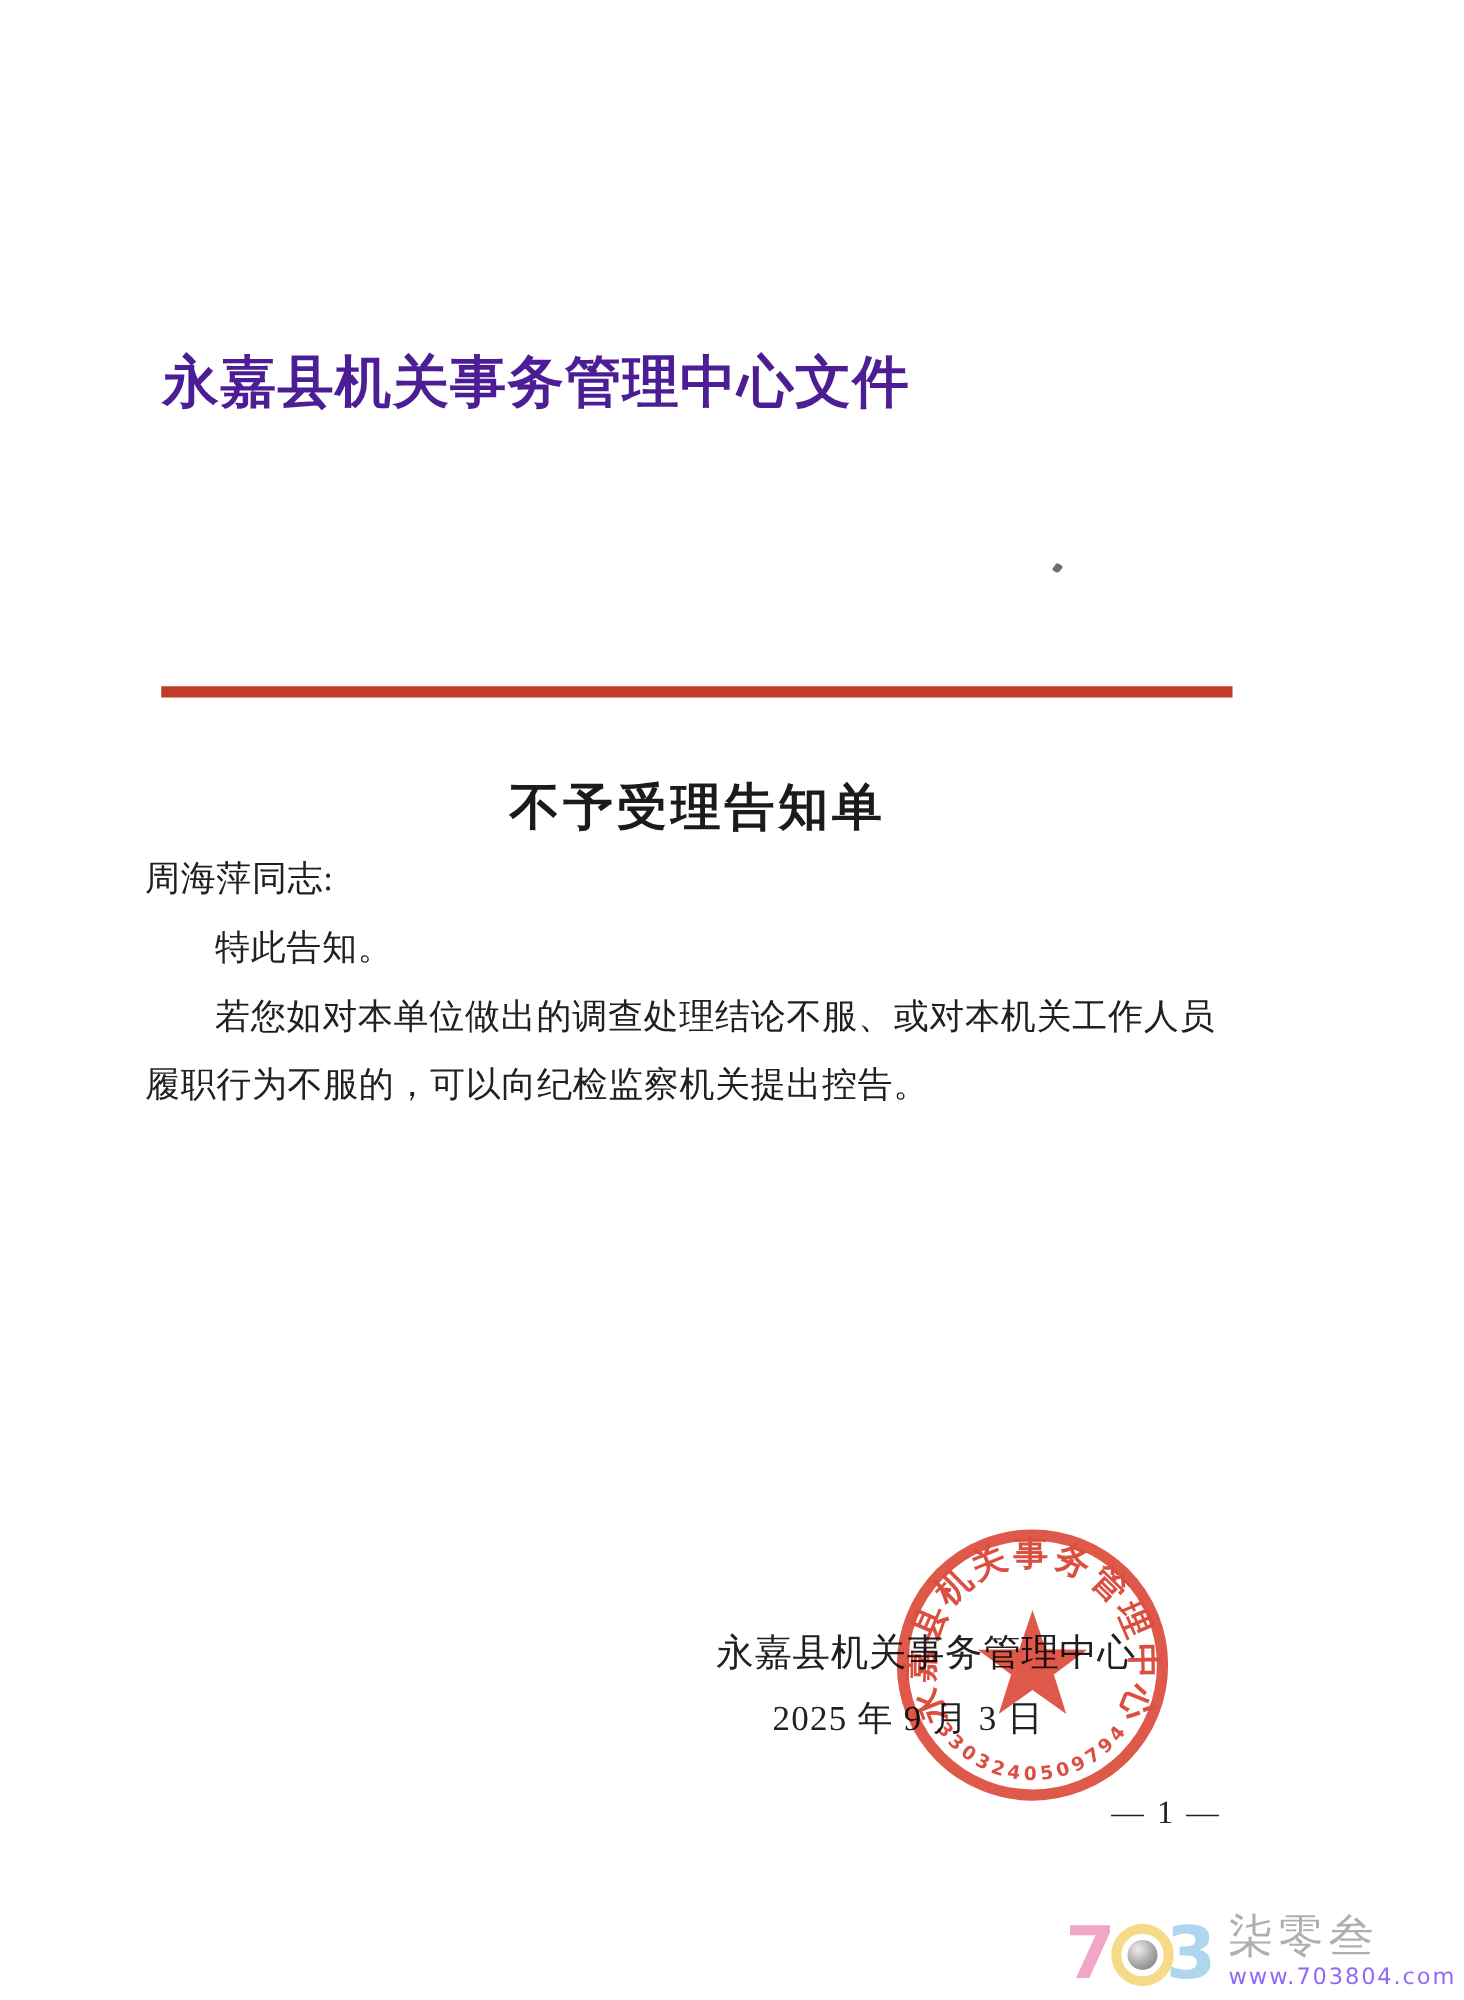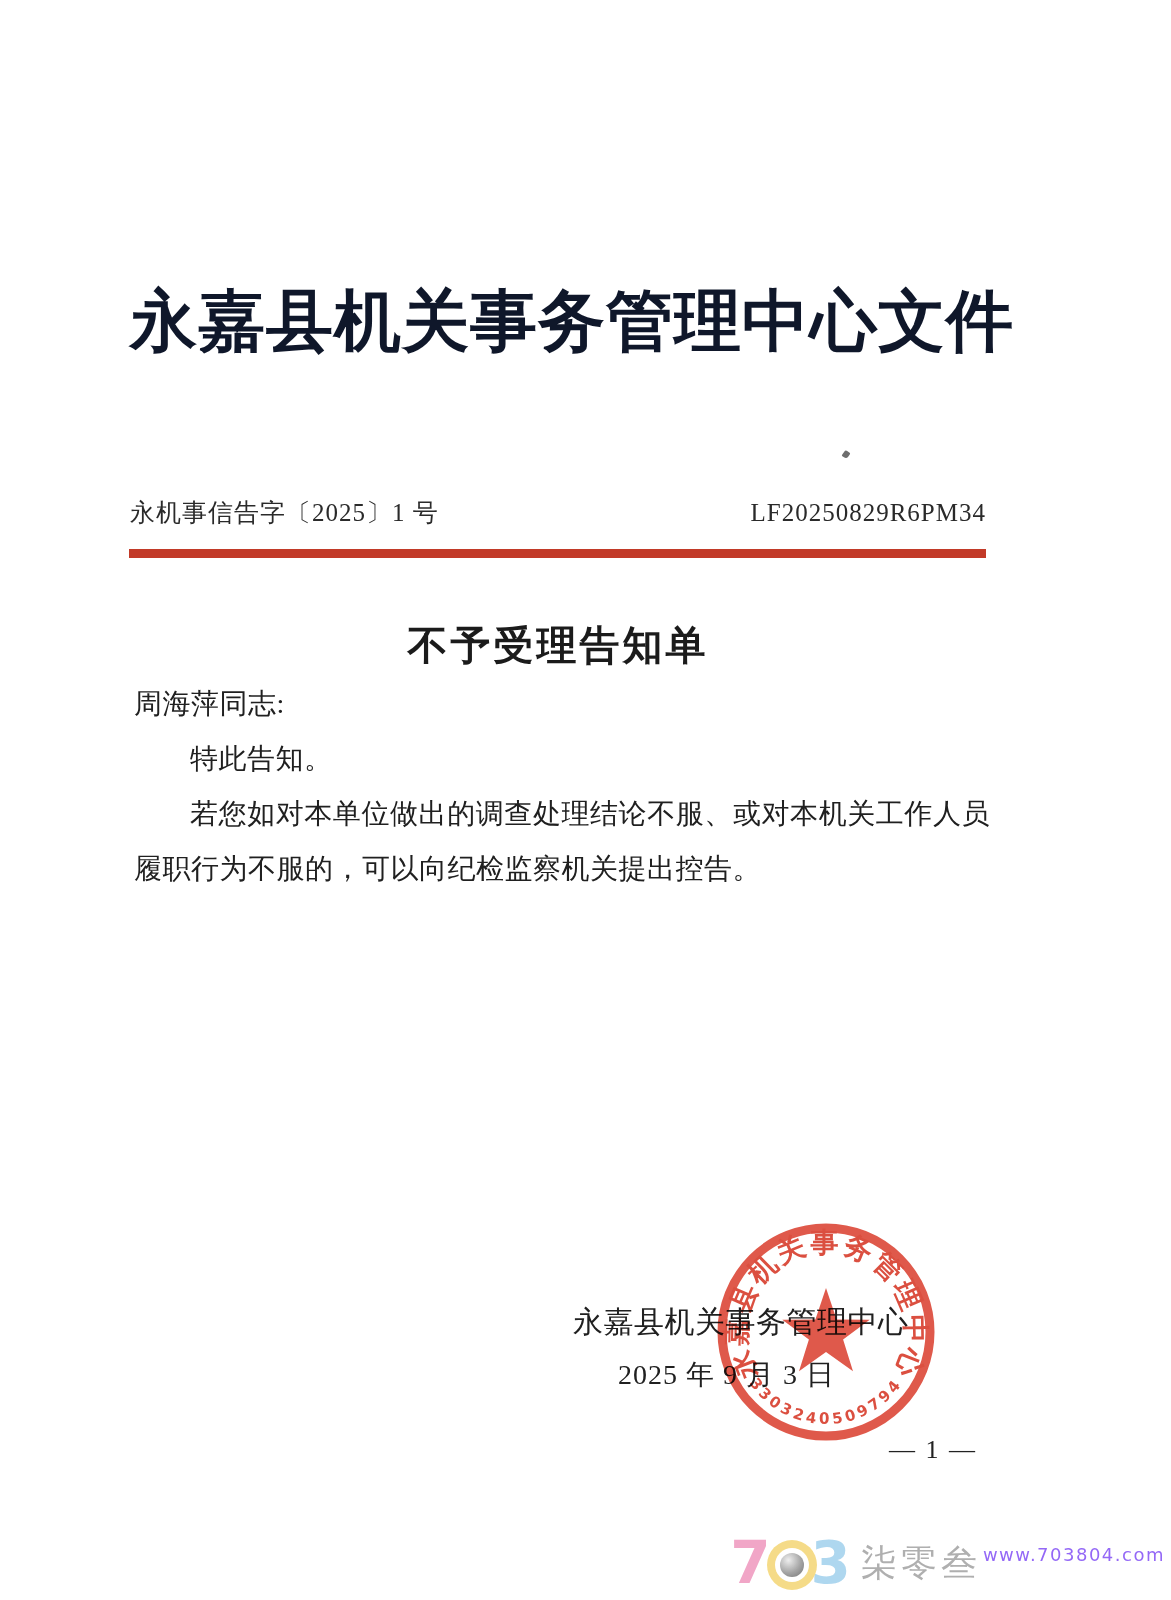--- a/index.html
+++ b/index.html
@@ -7,23 +7,23 @@
   .page {
     position:relative;
     width:1171px; height:1600px;
     background:#ffffff;
     font-family:"Liberation Serif","DejaVu Serif",serif;
     color:#1c1c1c;
     overflow:hidden;
   }
   .header-title {
     position:absolute; left:130px; top:276px; width:856px;
-    text-align:center;
-    font-size:67px; font-weight:700; letter-spacing:1px;
-    color:#0f172a;
+    text-align:left;
+    font-size:45px; font-weight:700; letter-spacing:1px;
+    color:#4c1d95;
     white-space:nowrap;
   }
   .scan-speck {
     position:absolute; left:843px; top:451px;
     width:6px; height:7px; background:#4a4a4a;
     border-radius:2px 1px 3px 1px; transform:rotate(35deg); opacity:.8;
   }
   .docref-row {
     position:absolute; left:130px; top:496px; width:856px;
     display:flex; justify-content:space-between; align-items:baseline;
@@ -32,21 +32,21 @@
   .red-rule {
     position:absolute; left:129px; top:549px; width:857px; height:9px;
     background:#c23a28;
   }
   .doc-title {
     position:absolute; left:130px; top:584px; width:856px;
     text-align:center;
     font-size:40px; font-weight:700; letter-spacing:3px; color:#1b1b1b;margin-top:34px;
   }
   .body-text {
-    position:absolute; left:134px; top:676px; width:856px;
+    position:absolute; left:116px; top:676px; width:856px;
     font-size:28px; line-height:55px; letter-spacing:.5px;
     text-align:justify; text-justify:inter-character;
     color:#202020;
   }
   .body-text p { margin:0; }
   .indent { text-indent:2em; }
   .signer-line {
     position:absolute; left:573px; top:1302px;
     font-size:30px; letter-spacing:.5px; color:#202020;
     white-space:nowrap;
@@ -83,37 +83,33 @@
     background:#f5d97e; margin:4px -3px 0 -4px; z-index:1;
   }
   .wm-zero::before {
     content:""; position:absolute; inset:8px; border-radius:50%; background:#ffffff;
   }
   .wm-zero::after {
     content:""; position:absolute; inset:13px; border-radius:50%;
     background:radial-gradient(circle at 35% 30%, #ededed, #9d9d9d 55%, #6e6e6e 95%);
   }
   .wm-three { font-size:58px; font-weight:700; color:#a8d4ee; margin-left:-3px; }
-  .wm-textcol { display:flex; flex-direction:row; align-items:flex-start; gap:2px; }
+  .wm-textcol { display:flex; flex-direction:column; align-items:flex-start; gap:2px; }
   .wm-name { font-size:36px; color:#a9a9a9; letter-spacing:4px; line-height:1.05; }
   .wm-url  { font-size:18px; color:#8b5cf6; letter-spacing:1.5px; }
 </style>
 </head>
 <body>
 
 <div class="page">
 
   <div class="header-title">永嘉县机关事务管理中心文件</div>
 
   <div class="scan-speck"></div>
 
-  <div class="docref-row">
-    <span>永机事信告字〔2025〕1 号</span>
-    <span>LF20250829R6PM34</span>
-  </div>
 
   <div class="red-rule"></div>
 
   <div class="doc-title">不予受理告知单</div>
 
   <div class="body-text">
     <p>周海萍同志:</p>
     <p class="indent">特此告知。</p>
     <p class="indent">若您如对本单位做出的调查处理结论不服、或对本机关工作人员履职行为不服的，可以向纪检监察机关提出控告。</p>
   </div>

